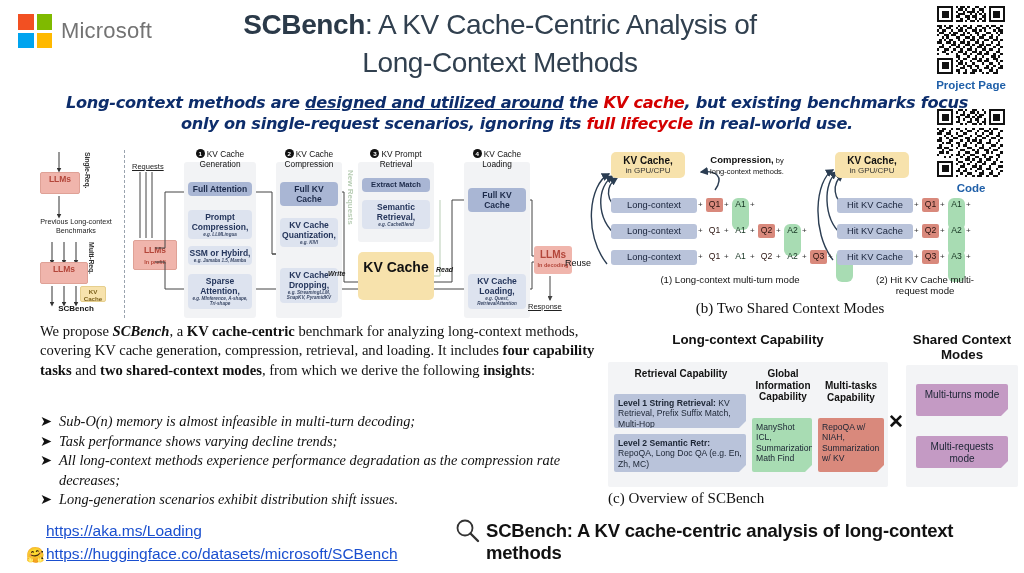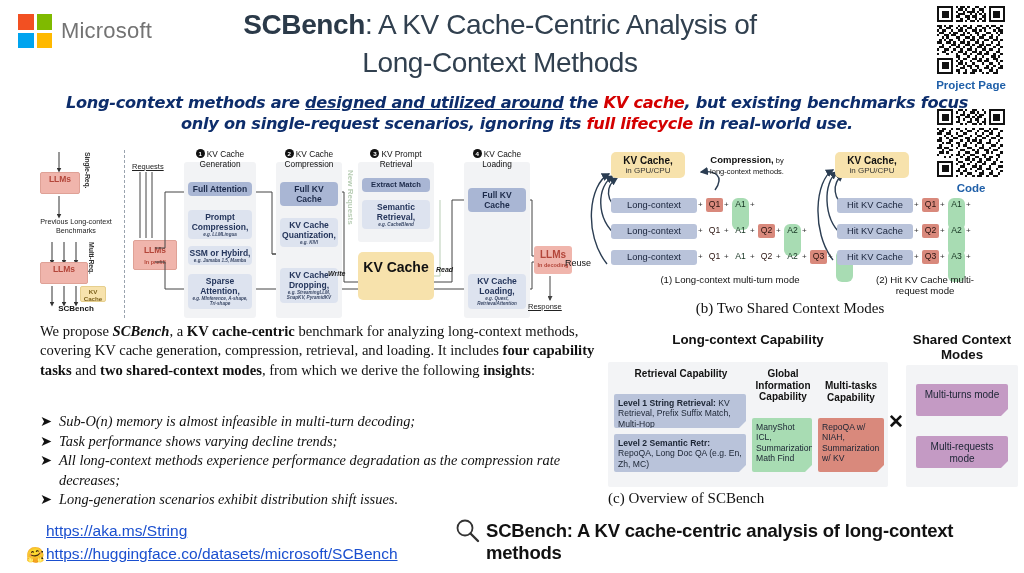--- a/index.html
+++ b/index.html
@@ -851,21 +851,21 @@
     <span>Multi-turns mode</span>
   </div>
   <div class="c-card c-purple c-cut" style="left:316px; top:104px; width:92px; height:32px; font-size:10px; line-height:12px; text-align:center; padding-top:5px;">
     <span>Multi-requests mode</span>
   </div>
 
   <div id="c-cap">(c) Overview of SCBench</div>
 </div>
 
 <div id="footer">
-  <a id="link1" class="link" href="#">https://aka.ms/String</a>
+  <a id="link1" class="link" href="#">https://aka.ms/Loading</a>
   <span id="hf-emoji">🤗</span>
   <span id="hf-colon">:</span>
   <a id="link2" class="link" href="#">https://huggingface.co/datasets/microsoft/SCBench</a>
 </div>
 
 <svg id="search-icon" width="26" height="26" viewBox="0 0 26 26">
   <circle cx="10" cy="10" r="7.5" fill="none" stroke="#333" stroke-width="1.8"></circle>
   <line x1="15.5" y1="15.5" x2="23" y2="23" stroke="#333" stroke-width="2.4" stroke-linecap="round"></line>
 </svg>
 <div id="foot-caption">SCBench: A KV cache-centric analysis of long-context methods</div>

